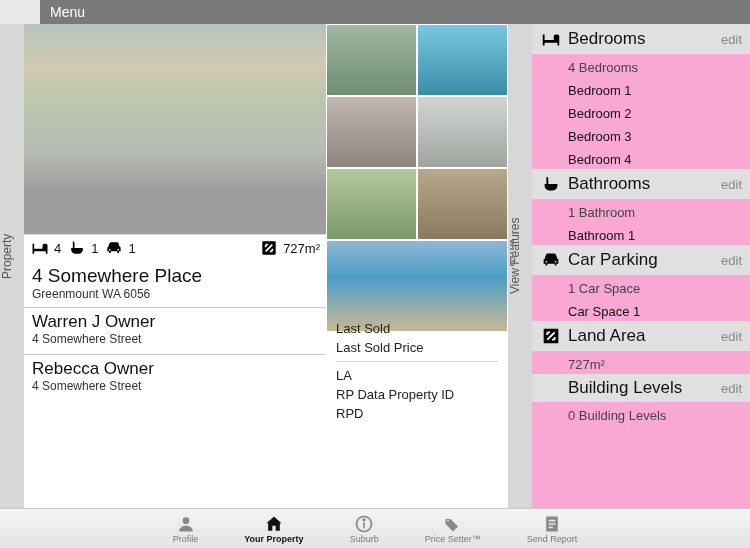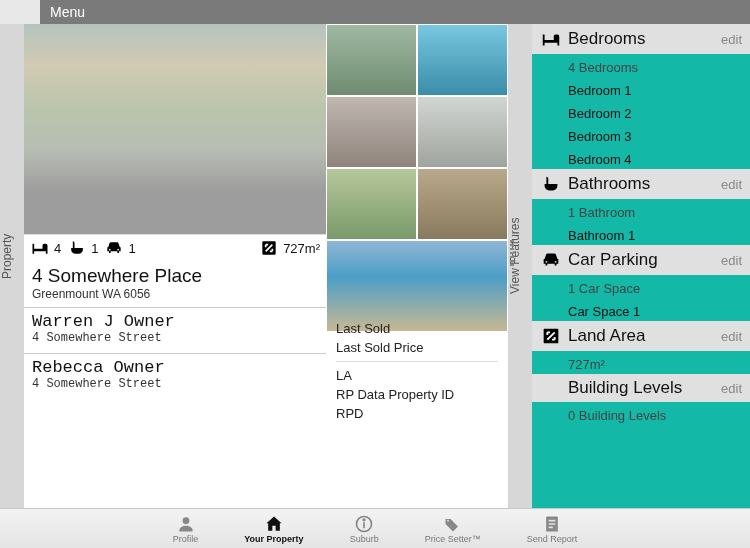--- a/index.html
+++ b/index.html
@@ -18,21 +18,21 @@
 .hero { width: 302px; height: 210px; background: linear-gradient(#9cb1a8 0%, #c3b899 20%, #a3b290 40%, #9fa79a 60%, #7c7c7c 80%); position: relative; }
 .hero::after { content: ""; position: absolute; inset: 0; background: rgba(255,255,255,0.25); }
 .stats-row { display: flex; align-items: center; gap: 6px; padding: 3px 6px; border-top: 1px solid #ddd; font-size: 13px; color: #111; }
 .stats-row .ibox { display: flex; align-items: center; gap: 4px; }
 .stats-row .ibox.last { margin-left: auto; }
 .icon { width: 20px; height: 20px; display: inline-flex; align-items: center; justify-content: center; }
 .icon svg { width: 20px; height: 20px; }
 .addr { padding: 4px 8px 6px; }
 .addr h2 { font-size: 19px; font-weight: 400; color: #111; }
 .addr .sub { font-size: 12px; color: #333; }
-.owner-block { border-top: 1px solid #ccc; padding: 4px 8px 8px; font-family: Liberation Mono, monospace; }
+.owner-block { border-top: 1px solid #ccc; padding: 4px 8px 8px; }
 .owner-block .oname { font-size: 17px; color: #111; font-weight: 400; }
 .owner-block .ostreet { font-size: 12px; color: #333; }
 
 .col-b { width: 182px; }
 .thumbs { display: grid; grid-template-columns: 1fr 1fr; grid-auto-rows: 72px; }
 .thumb { border: 1px solid #fff; }
 .t1 { background: linear-gradient(#9fb9a2, #6f8c70); }
 .t2 { background: linear-gradient(#79c7e0, #3a8da8); }
 .t3 { background: linear-gradient(#c0b7b1, #8e847c); }
 .t4 { background: linear-gradient(#d2d6d3, #a0a49e); }
@@ -40,21 +40,21 @@
 .t6 { background: linear-gradient(#b9a98c, #8a7a5d); }
 .t7 { grid-column: 1 / span 2; background: linear-gradient(#8fb6d6 0%, #4b9ec7 40%, #c8b893 100%); height: 92px; }
 .meta { padding: 6px 10px; font-size: 13px; color: #222; border-top: 1px solid #ddd; }
 .meta div { padding: 2px 0; }
 .meta .sep { border-top: 1px solid #ddd; margin-top: 4px; padding-top: 6px; }
 
 .mid-rail { width: 24px; background: #d7d7d7; writing-mode: vertical-rl; transform: rotate(180deg); text-align: center; font-size: 12px; color: #555; padding-top: 20px; position: relative; }
 .mid-rail .lbl { padding: 8px 0; }
 .grip { position: absolute; top: 50%; right: 2px; width: 4px; height: 26px; background: repeating-linear-gradient(0deg, #888 0 2px, transparent 2px 4px); transform: none; writing-mode: horizontal-tb; }
 
-.features { width: 218px; background: #14b8a6; overflow-y: auto; font-size: 13px; color: #222; }
+.features { width: 218px; background: #f9a8d4; overflow-y: auto; font-size: 13px; color: #222; }
 .feat-head { background: #e0e0e0; padding: 4px 8px; display: flex; align-items: center; gap: 6px; }
 .feat-head .ftitle { font-size: 17px; color: #111; font-weight: 400; }
 .feat-head .edit { font-size: 13px; color: #888; margin-left: auto; }
 .feat-head .ficon { width: 22px; height: 22px; display: inline-flex; align-items: center; justify-content: center; }
 .feat-head .ficon svg { width: 22px; height: 22px; }
 .feat-body { padding: 4px 8px 0 36px; }
 .feat-body div { padding: 2px 0; }
 .feat-body .summary { color: #444; }
 .feat-body .item { font-weight: 400; color: #111; margin-top: 4px; }
 .feat-head.noicon .ftitle { margin-left: 28px; }

